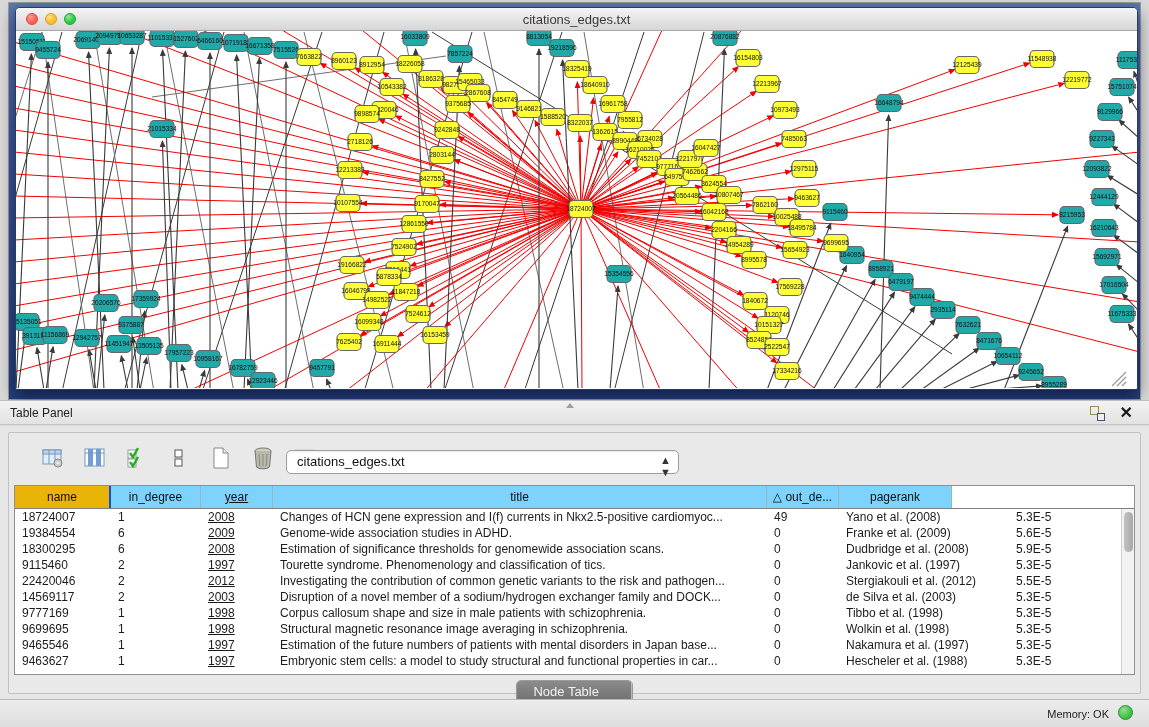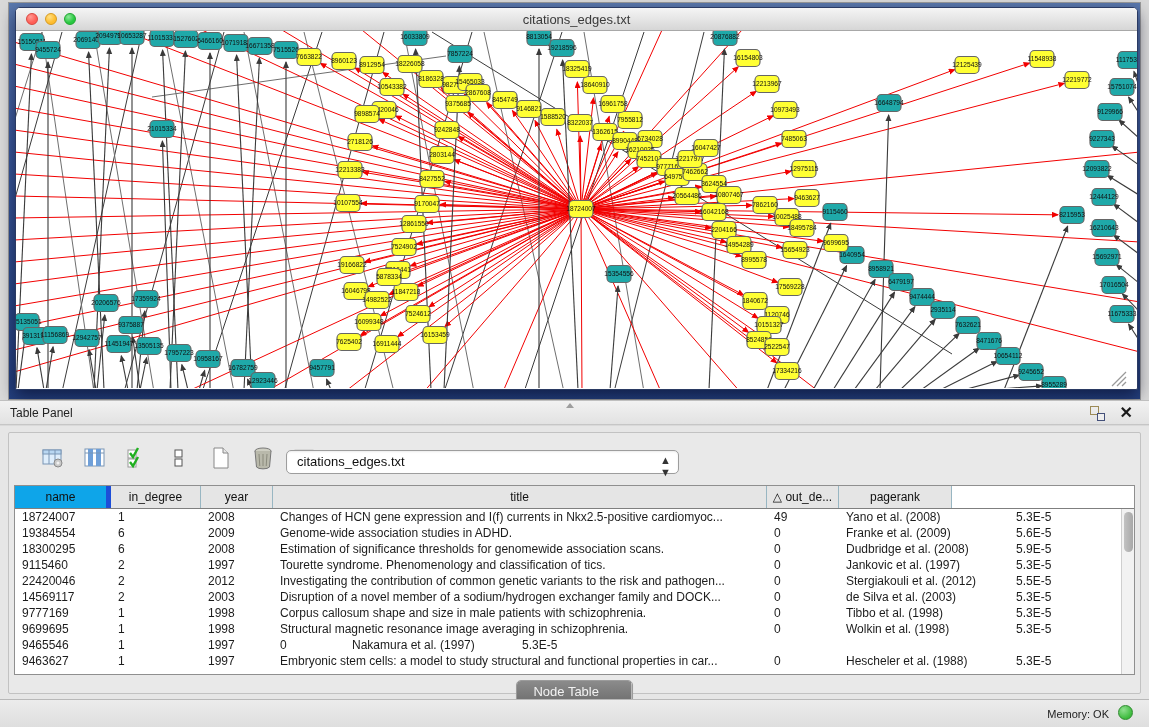--- a/index.html
+++ b/index.html
@@ -48,26 +48,26 @@
   .fx { font-family:"Liberation Serif", serif; font-style:italic; font-weight:bold; font-size:15px; color:#111; }
   .combo { position:absolute; left:277px; top:17px; width:393px; height:24px; background:#fff;
     border:1px solid #9d9d9d; border-radius:5px; font-size:13px; color:#111;
     padding:3px 24px 0 10px; cursor:pointer; box-shadow:inset 0 1px 2px rgba(0,0,0,.08); }
   .combo .arrows { position:absolute; right:8px; top:3px; font-size:11px; color:#333; letter-spacing:-1px; }
 
   .tablebox { position:absolute; left:5px; top:52px; width:1121px; height:190px;
     background:#fff; border:1px solid #8f8f8f; overflow:hidden; }
   .thead { display:flex; height:23px; border-bottom:1px solid #7f7f7f; }
   .th { font-size:12px; color:#111; text-align:center; padding-top:4px;
-    background:#e5e5e5; border-right:1px solid #98b6c2; overflow:hidden; white-space:nowrap; cursor:pointer; }
-  .th.gray { background:#0ea5e9; border-right:5px solid #1d4ed8; }
+    background:#7dd3fc; border-right:1px solid #98b6c2; overflow:hidden; white-space:nowrap; cursor:pointer; }
+  .th.gray { background:#eab308; border-right:2px solid #1d4ed8; }
   .tr { display:flex; height:16px; cursor:default; }
   .td { font-size:12px; color:#1c1c1c; padding:1px 0 0 7px; border-right:0;
     overflow:hidden; white-space:nowrap; }
-  .c0{width:96px;} .c1{width:90px;} .c2{width:72px;} .c3{width:494px;}
+  .c0{width:96px;} .c1{width:90px;} .c2{width:72px;text-decoration:underline;} .c3{width:494px;}
   .c4{width:72px;} .c5{width:170px;} .c6{width:113px;}
   .vscroll { position:absolute; right:0; top:23px; bottom:0; width:13px;
     background:#f2f2f2; border-left:1px solid #cfcfcf; }
   .vthumb { position:absolute; left:2px; top:3px; width:9px; height:40px;
     background:linear-gradient(90deg,#c2c2c2,#a8a8a8); border-radius:5px; cursor:pointer; }
 
   .tabs { position:absolute; left:0; right:0; top:247px; display:flex; justify-content:center; }
   .seg { display:flex; border:1px solid #9b9b9b; border-radius:5px; overflow:hidden;
     background:#fdfdfd; box-shadow:0 1px 1px rgba(0,0,0,.12);flex-direction:column; }
   .seg .tab { font-size:13px; padding:3px 16px 4px 16px; color:#222;
@@ -992,20 +992,21 @@
             <div class="td c2">1998</div>
             <div class="td c3">Structural magnetic resonance image averaging in schizophrenia.</div>
             <div class="td c4">0</div>
             <div class="td c5">Wolkin et al. (1998)</div>
             <div class="td c6">5.3E-5</div>
           </div>
           <div class="tr">
             <div class="td c0">9465546</div>
             <div class="td c1">1</div>
             <div class="td c2">1997</div>
+            <div class="td c3">Estimation of the future numbers of patients with mental disorders in Japan base...</div>
             <div class="td c4">0</div>
             <div class="td c5">Nakamura et al. (1997)</div>
             <div class="td c6">5.3E-5</div>
           </div>
           <div class="tr">
             <div class="td c0">9463627</div>
             <div class="td c1">1</div>
             <div class="td c2">1997</div>
             <div class="td c3">Embryonic stem cells: a model to study structural and functional properties in car...</div>
             <div class="td c4">0</div>

